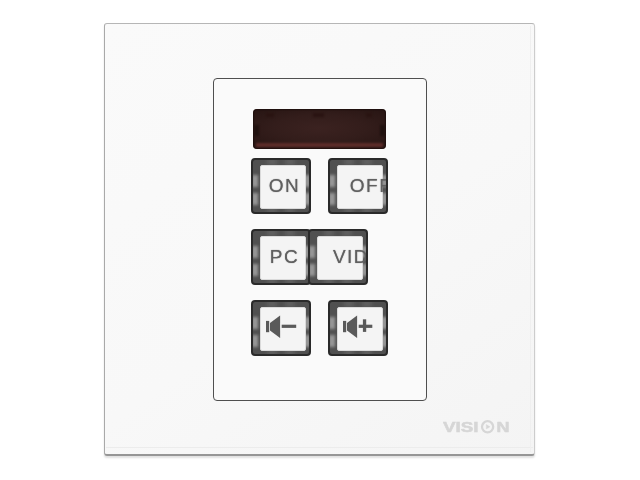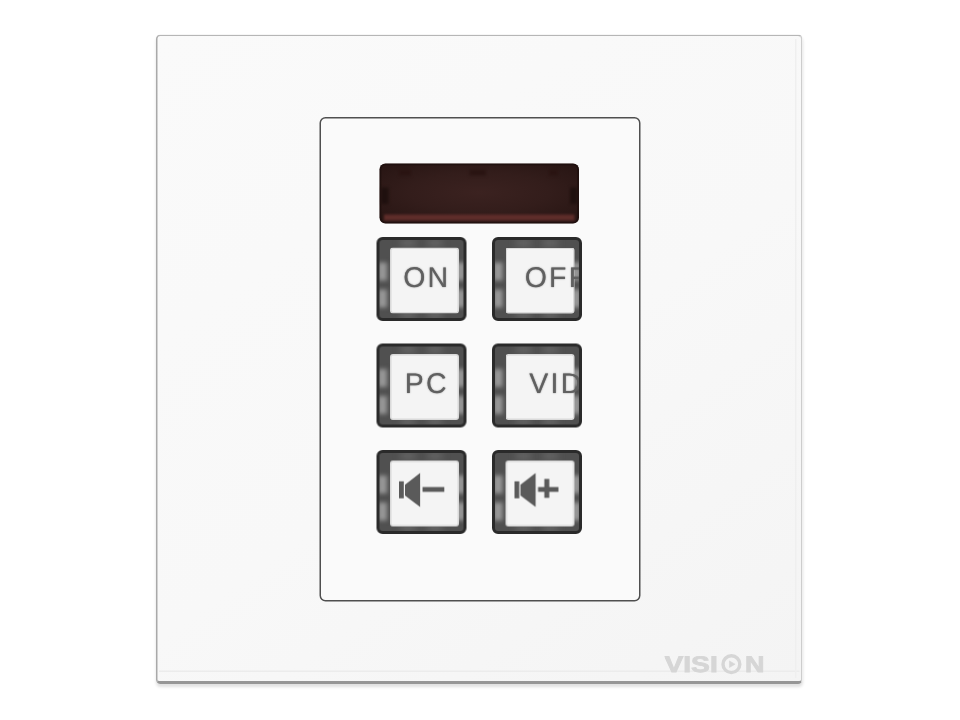--- a/index.html
+++ b/index.html
@@ -59,21 +59,21 @@
     display:flex;align-items:center;justify-content:center;
     padding-bottom:2px;height:40px;
     color:#606060;font-size:19px;letter-spacing:1.5px;
     text-shadow:0 0 1px rgba(96,96,96,0.9);
     transform:translateZ(0);
   }
   .cap svg{margin-top:-2px;margin-right:3px;}
   .c2 .cap svg{margin-right:5px;}
   .lbl{position:relative;left:1.5px;}
   .c2 .lbl{left:-1px;margin-left:24px;}
-  .logo{position:absolute;left:443px;top:420px;margin-top:16px;}
+  .logo{position:absolute;left:443px;top:420px;}
 </style>
 </head>
 <body>
   <div class="plate"></div>
   <div class="ridgeb"></div>
   <div class="ridger"></div>
   <div class="panel"></div>
 
   <div class="display">
     <div class="bstrip"></div>
@@ -117,21 +117,21 @@
     <div class="n nv nr v1"></div>
     <div class="n nv nr v2"></div>
     <div class="n nh nt h1"></div>
     <div class="n nh nt h2"></div>
     <div class="n nh nb h1"></div>
     <div class="n nh nb h2"></div>
     <div class="cap">
       <span class="lbl">PC</span>
     </div>
   </div>
-  <div class="btn c2" style="left:328px;top:229px;">
+  <div class="btn c2" style="left:308px;top:229px;">
     <div class="n nv nl v1"></div>
     <div class="n nv nl v2"></div>
     <div class="n nv nr v1"></div>
     <div class="n nv nr v2"></div>
     <div class="n nh nt h1"></div>
     <div class="n nh nt h2"></div>
     <div class="n nh nb h1"></div>
     <div class="n nh nb h2"></div>
     <div class="cap">
       <span class="lbl">VID</span>

